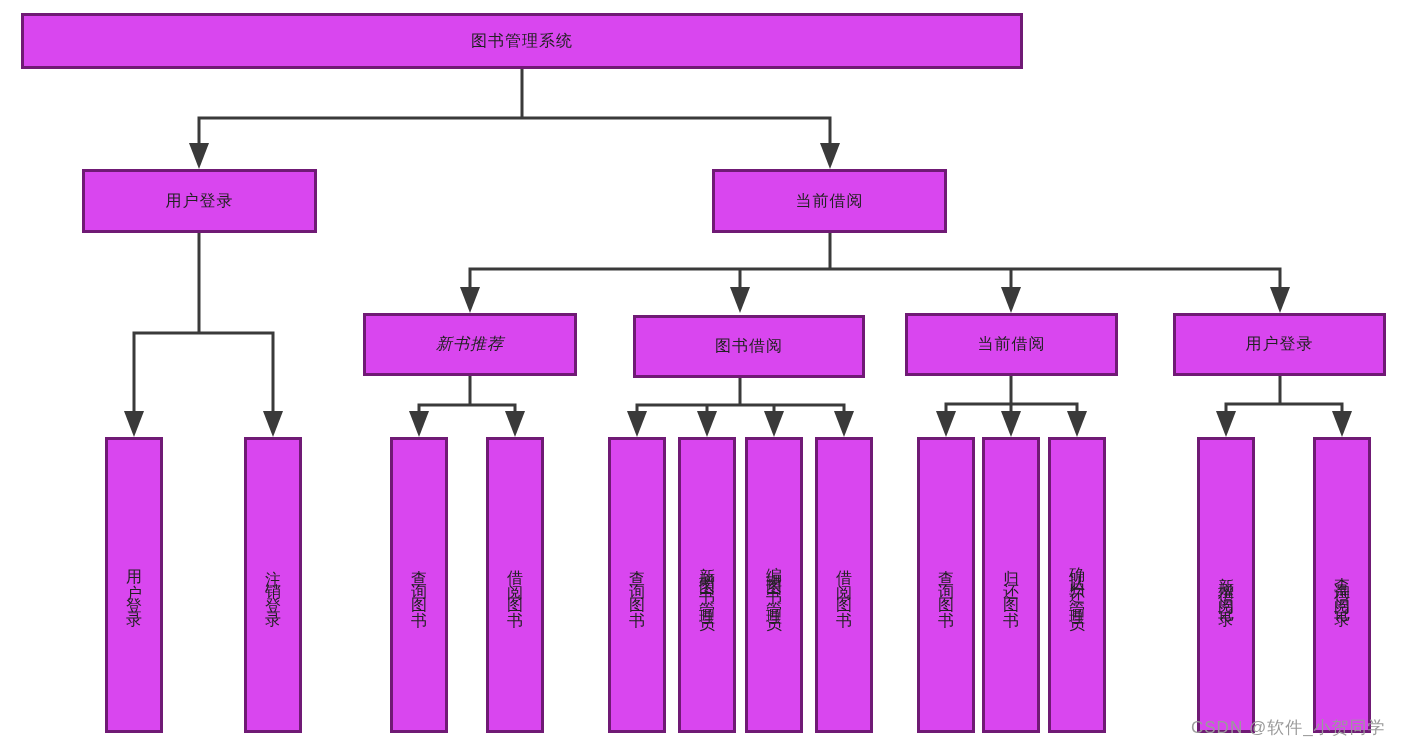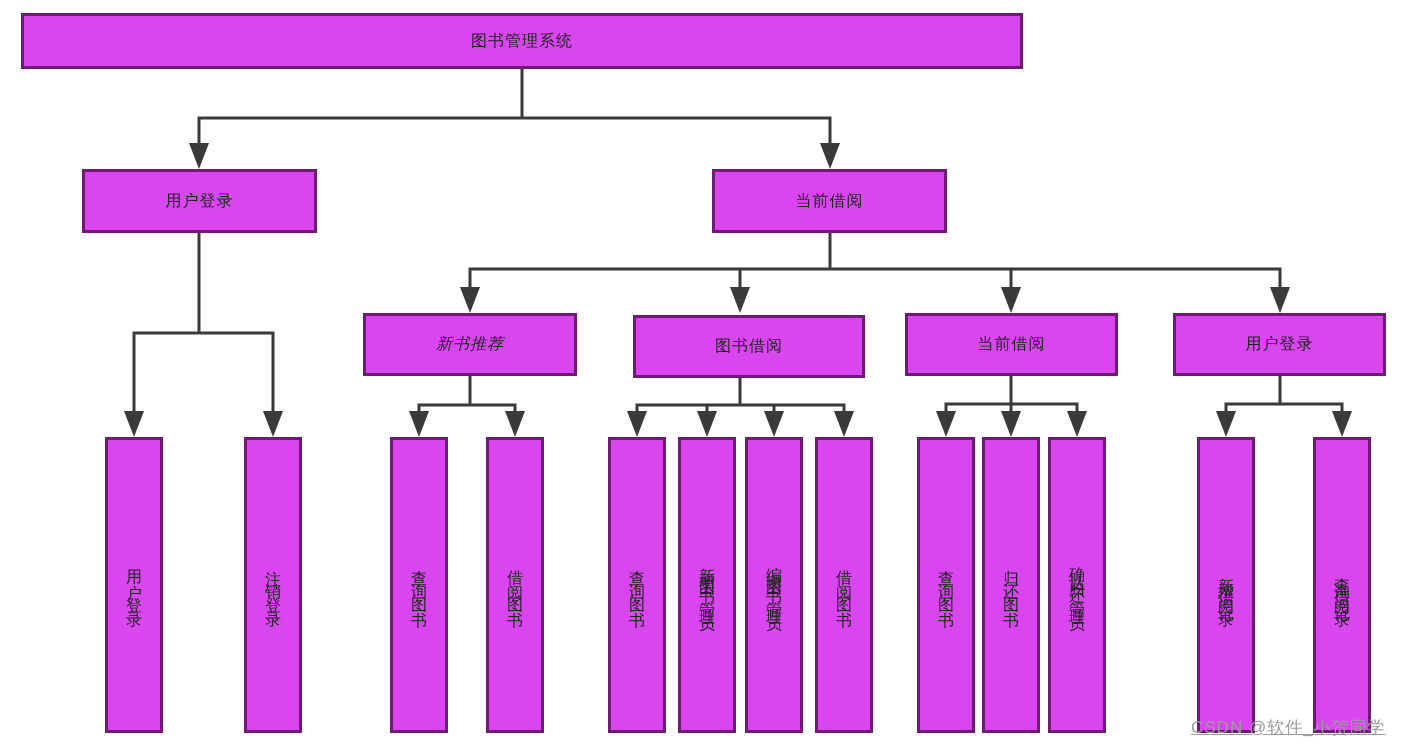--- a/index.html
+++ b/index.html
@@ -68,21 +68,20 @@
   .lf12 { left: 1197px; }
   .lf13 { left: 1313px; }
   .watermark {
     position: absolute;
     left: 1191px;
     top: 716px;
     font-size: 17px;
     color: #9b9b9b;
     letter-spacing: 1px;
     white-space: nowrap;
-    text-decoration: underline;
   }
 </style>
 </head>
 <body>
 
 <div class="stage">
 
   <svg class="connectors" viewBox="0 0 1405 747" xmlns="http://www.w3.org/2000/svg">
     <g stroke="#3a3a3a" stroke-width="3" fill="none" stroke-linecap="square">
       <path d="M522 68 V118 M199 118 H830 M199 118 V150 M830 118 V150"></path>

